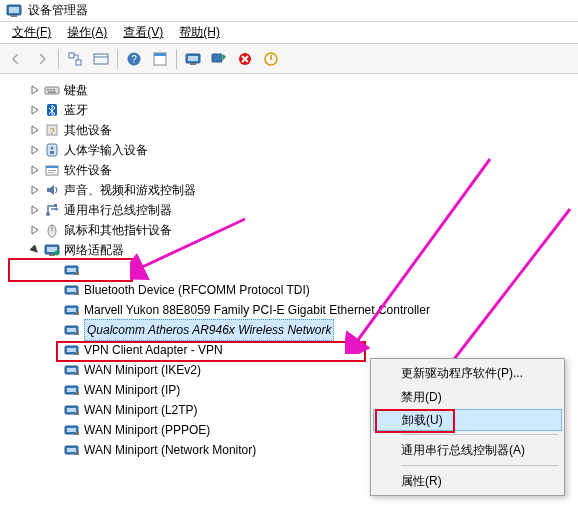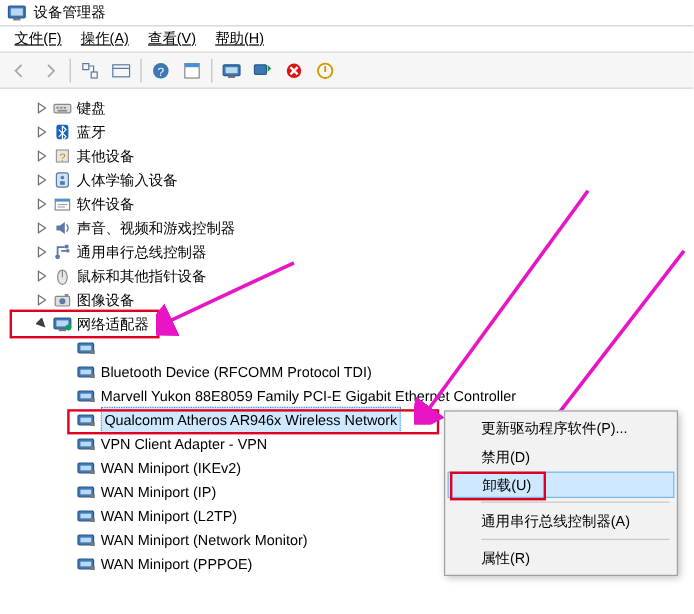--- a/index.html
+++ b/index.html
@@ -92,33 +92,34 @@
     display: inline-flex;
     align-items: center; justify-content: center;
   }
   .label { font-size: 12px; line-height: 20px; }
   .depth1 { padding-left: 22px; }
   .depth2 { padding-left: 58px; }
   .row.selected .label {
     background: #cde8ff;
     border: 1px dotted #3399ff;
     padding: 0 2px;
+    font-style: italic;
   }
   
   .highlight-box {
     position: absolute;
     border: 2px solid #e00020;
     pointer-events: none;
     z-index: 50;
   }
   
   .context-menu {
     position: absolute;
     left: 370px;
-    top: 342px;
+    top: 358px;
     width: 195px;
     background: #f2f2f2;
     border: 1px solid #a0a0a0;
     box-shadow: 2px 2px 6px rgba(0,0,0,0.25);
     z-index: 60;
     padding: 2px 2px;
   }
   .context-menu .mi {
     height: 24px;
     display: flex;
@@ -371,37 +372,20 @@
                 <line x1="8" y1="3" x2="8" y2="9" stroke="#888"></line>
               </svg>
             </span>
             <span class="label">鼠标和其他指针设备</span>
           </div>
         </li>
         <li>
           <div class="row depth1">
             <span class="expander">
               <svg width="10" height="10" viewBox="0 0 10 10">
-                <path d="M2 1 L8 5 L2 9 Z" fill="none" stroke="#707070"></path>
-              </svg>
-            </span>
-            <span class="node-icon">
-              <svg class="icon" viewBox="0 0 16 16">
-                <rect x="2" y="5" width="12" height="8" rx="1" fill="#ddd" stroke="#888"></rect>
-                <circle cx="8" cy="9" r="2.5" fill="#5a7aa5"></circle>
-                <rect x="10" y="3" width="3" height="2" fill="#888"></rect>
-              </svg>
-            </span>
-            <span class="label">图像设备</span>
-          </div>
-        </li>
-        <li>
-          <div class="row depth1">
-            <span class="expander">
-              <svg width="10" height="10" viewBox="0 0 10 10">
                 <path d="M1 1 L9 5 L1 9 Z" fill="#404040" transform="rotate(45 5 5)"></path>
               </svg>
             </span>
             <span class="node-icon">
               <svg class="icon" viewBox="0 0 16 16">
                 <rect x="1" y="3" width="14" height="9" rx="1" fill="#3b78b5" stroke="#2a5a8a"></rect>
                 <rect x="3" y="5" width="10" height="5" fill="#bcd8f0"></rect>
                 <rect x="5" y="12" width="6" height="2" fill="#777"></rect>
                 <circle cx="13" cy="11" r="2" fill="#1c9b3a" stroke="#0a6"></circle>
               </svg>
@@ -506,33 +490,33 @@
             </li>
             <li>
               <div class="row depth2">
                 <span class="node-icon">
                   <svg class="icon" viewBox="0 0 16 16">
                     <rect x="1" y="4" width="13" height="8" rx="1" fill="#3b78b5" stroke="#2a5a8a"></rect>
                     <rect x="3" y="6" width="9" height="4" fill="#bcd8f0"></rect>
                     <rect x="11" y="10" width="4" height="3" fill="#777"></rect>
                   </svg>
                 </span>
+                <span class="label">WAN Miniport (PPPOE)</span>
+              </div>
+            </li>
+            <li>
+              <div class="row depth2">
+                <span class="node-icon">
+                  <svg class="icon" viewBox="0 0 16 16">
+                    <rect x="1" y="4" width="13" height="8" rx="1" fill="#3b78b5" stroke="#2a5a8a"></rect>
+                    <rect x="3" y="6" width="9" height="4" fill="#bcd8f0"></rect>
+                    <rect x="11" y="10" width="4" height="3" fill="#777"></rect>
+                  </svg>
+                </span>
                 <span class="label">WAN Miniport (Network Monitor)</span>
-              </div>
-            </li>
-            <li>
-              <div class="row depth2">
-                <span class="node-icon">
-                  <svg class="icon" viewBox="0 0 16 16">
-                    <rect x="1" y="4" width="13" height="8" rx="1" fill="#3b78b5" stroke="#2a5a8a"></rect>
-                    <rect x="3" y="6" width="9" height="4" fill="#bcd8f0"></rect>
-                    <rect x="11" y="10" width="4" height="3" fill="#777"></rect>
-                  </svg>
-                </span>
-                <span class="label">WAN Miniport (PPPOE)</span>
               </div>
             </li>
           </ul>
         </li>
       </ul>
   </div>
 
   <div class="highlight-box" style="left:8px; top:184px; width:125px; height:24px;"></div>
   <div class="highlight-box" style="left:56px; top:267px; width:310px; height:21px;"></div>
 

